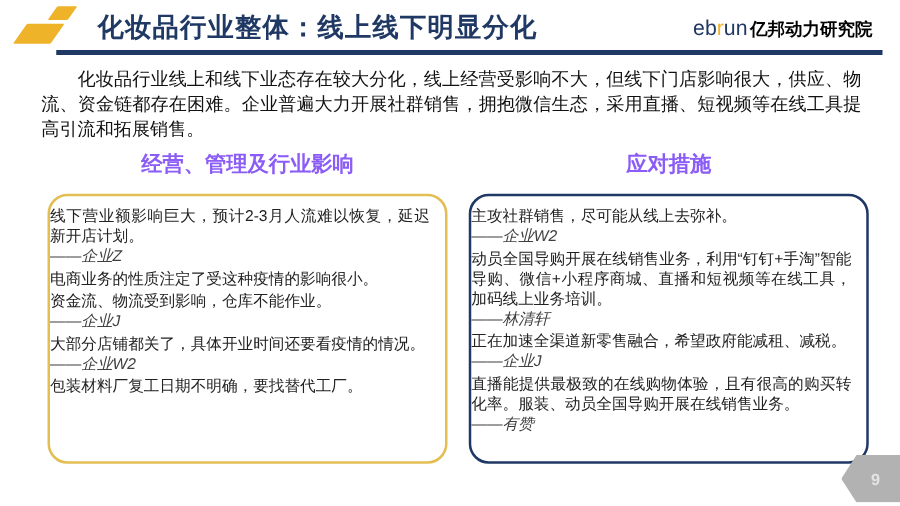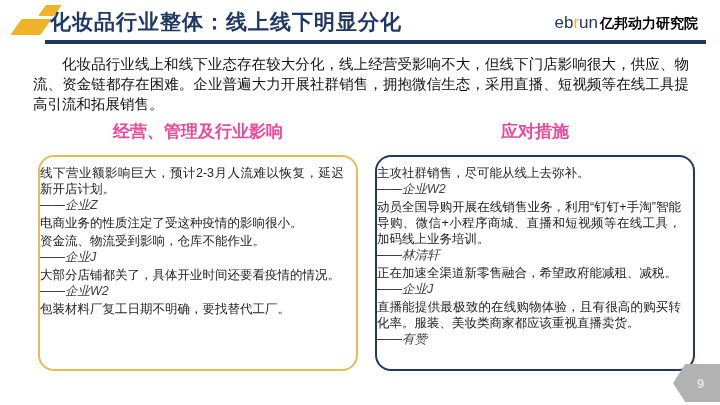--- a/index.html
+++ b/index.html
@@ -6,37 +6,37 @@
   .slide {
     position:relative; width:720px; height:405px; background:#ffffff;
     font-family:"Liberation Sans", sans-serif; overflow:hidden;
     margin:0 auto;
   }
   
   .slash { position:absolute; background:#EFB32A; transform:skewX(-35deg); border-radius:1px; }
   .slash.big   { left:16px; top:19px; width:30px; height:16px; }
   .slash.small { left:42px; top:5px;  width:16px; height:11px; }
   .page-title {
-    position:absolute; left:50px; top:8px; margin:0;
+    position:absolute; left:78px; top:8px; margin:0;
     font-size:21px; font-weight:bold; color:#1F3864; letter-spacing:1px;
   }
   .logo { position:absolute; right:22px; top:13px; white-space:nowrap; }
   .logo .lat  { font-size:17px; font-weight:normal; color:#1F3864; letter-spacing:0; }
   .logo .gold { color:#EFB32A; }
   .logo .cn   { font-size:14px; font-weight:bold; color:#000000; margin-left:2px; }
   .title-rule { position:absolute; left:45px; right:14px; top:40px; height:4px; background:#1F3864; }
   
   .intro {
     position:absolute; left:33px; top:54px; width:656px; margin:0;
     font-size:14.5px; line-height:20px; color:#111; text-align:justify; text-indent:2em;
   }
   
   .columns { position:absolute; left:38px; top:120px; right:25px; display:flex; gap:17px; }
   .col { flex:1; min-width:0; }
-  .col-title { margin:0 0 12px 0; text-align:center; font-size:17px; font-weight:bold; color:#ec4899; }
+  .col-title { margin:0 0 12px 0; text-align:center; font-size:17px; font-weight:bold; color:#8b5cf6; }
   .quote-box {
     height:200px; border:2px solid #999; border-radius:16px;
     padding:8px 12px 4px 0; overflow:hidden;
   }
   .quote { margin-bottom:2px; }
   .quote-text { font-size:12.5px; line-height:16px; color:#222; text-align:justify; }
   .quote-attr { font-size:12.5px; line-height:16px; color:#404040; font-style:italic; padding-right:4px; }
   
   .page-badge {
     position:absolute; right:0; bottom:3px; width:47px; height:38px;
@@ -99,21 +99,21 @@
           </div>
           <div class="quote">
             <div class="quote-text">动员全国导购开展在线销售业务，利用“钉钉+手淘”智能导购、微信+小程序商城、直播和短视频等在线工具，加码线上业务培训。</div>
             <div class="quote-attr">——林清轩</div>
           </div>
           <div class="quote">
             <div class="quote-text">正在加速全渠道新零售融合，希望政府能减租、减税。</div>
             <div class="quote-attr">——企业J</div>
           </div>
           <div class="quote">
-            <div class="quote-text">直播能提供最极致的在线购物体验，且有很高的购买转化率。服装、美妆类商家都应该重视直播卖货。</div>
+            <div class="quote-text">直播能提供最极致的在线购物体验，且有很高的购买转化率。服装、动员全国导购开展在线销售业务。</div>
             <div class="quote-attr">——有赞</div>
           </div>
         </div>
     </section>
   </div>
 
   <div class="page-badge">
     <span>9</span>
   </div>
 

